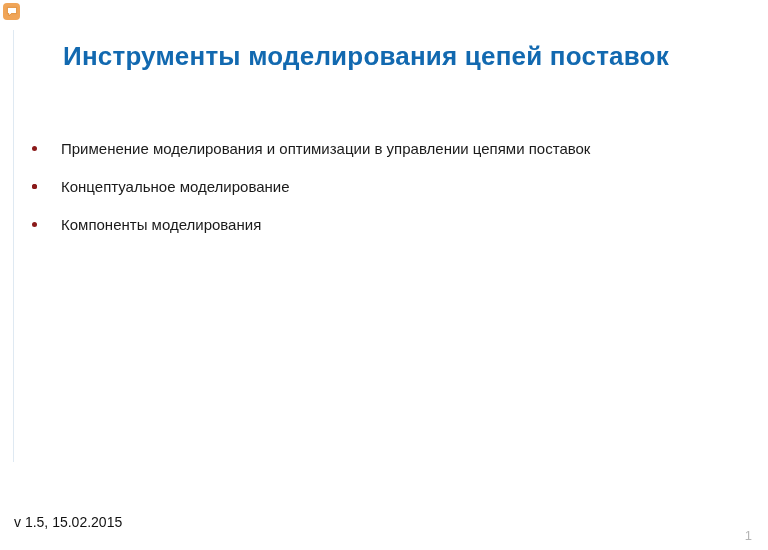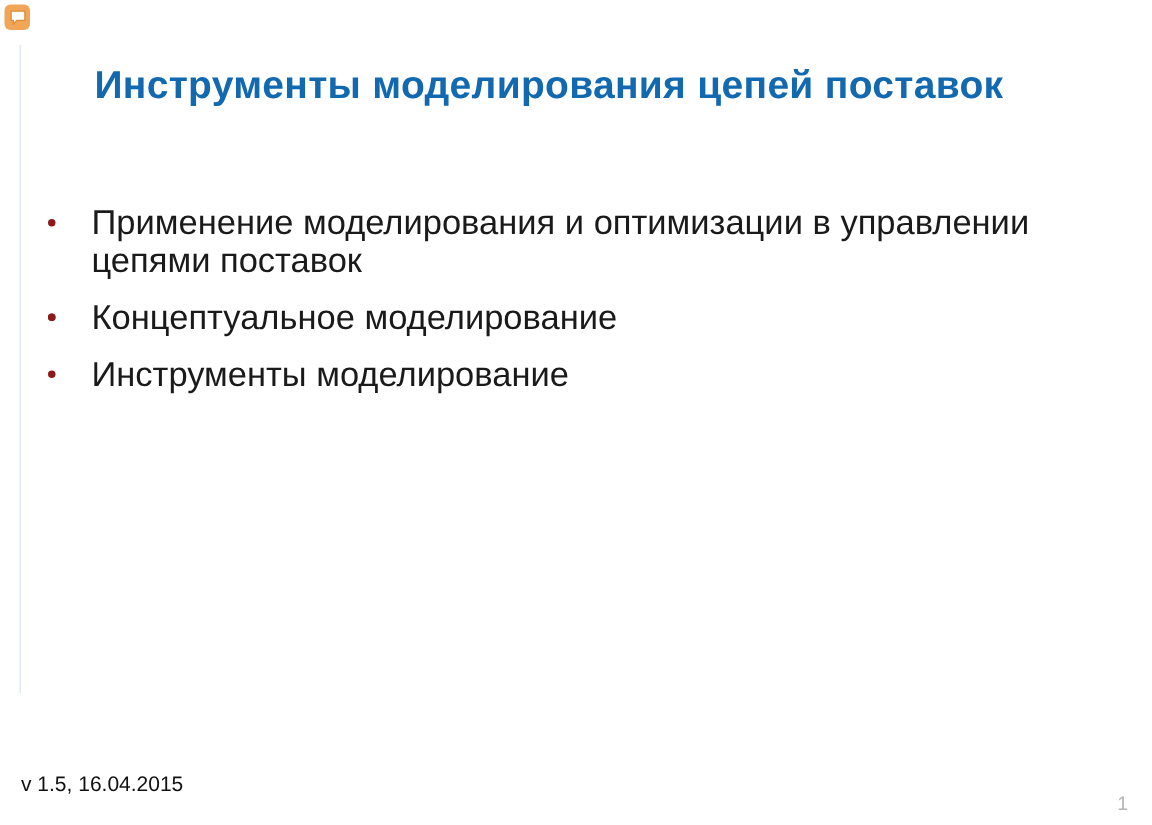--- a/index.html
+++ b/index.html
@@ -64,21 +64,21 @@
     top: 136px;
     width: 700px;
     list-style: none;
     margin: 0;
     padding: 0;
   }
   #bullet-list .bullet-item {
     position: relative;
     padding-left: 33px;
     margin-bottom: 13px;
-    font-size: 23px;
+    font-size: 15px;
     line-height: 25px;
     color: #1a1a1a;
   }
   #bullet-list .bullet-item:last-child { margin-bottom: 0; }
   #bullet-list .bullet-marker {
     position: absolute;
     left: 4px;
     top: 10px;
     width: 5px;
     height: 5px;
@@ -124,20 +124,20 @@
     </li>
     <li class="bullet-item">
       <span class="bullet-marker"></span>
     </li>
     <li class="bullet-item">
       <span class="bullet-marker"></span>
       <span>Концептуальное моделирование</span>
     </li>
     <li class="bullet-item">
       <span class="bullet-marker"></span>
-      <span>Инструменты моделирование</span>
+      <span>Компоненты моделирования</span>
     </li>
   </ul>
 
-  <div id="footer-version">v 1.5, 16.04.2015</div>
+  <div id="footer-version">v 1.5, 15.02.2015</div>
   <div id="page-number">1</div>
 
 </div>
 
 </body></html>

